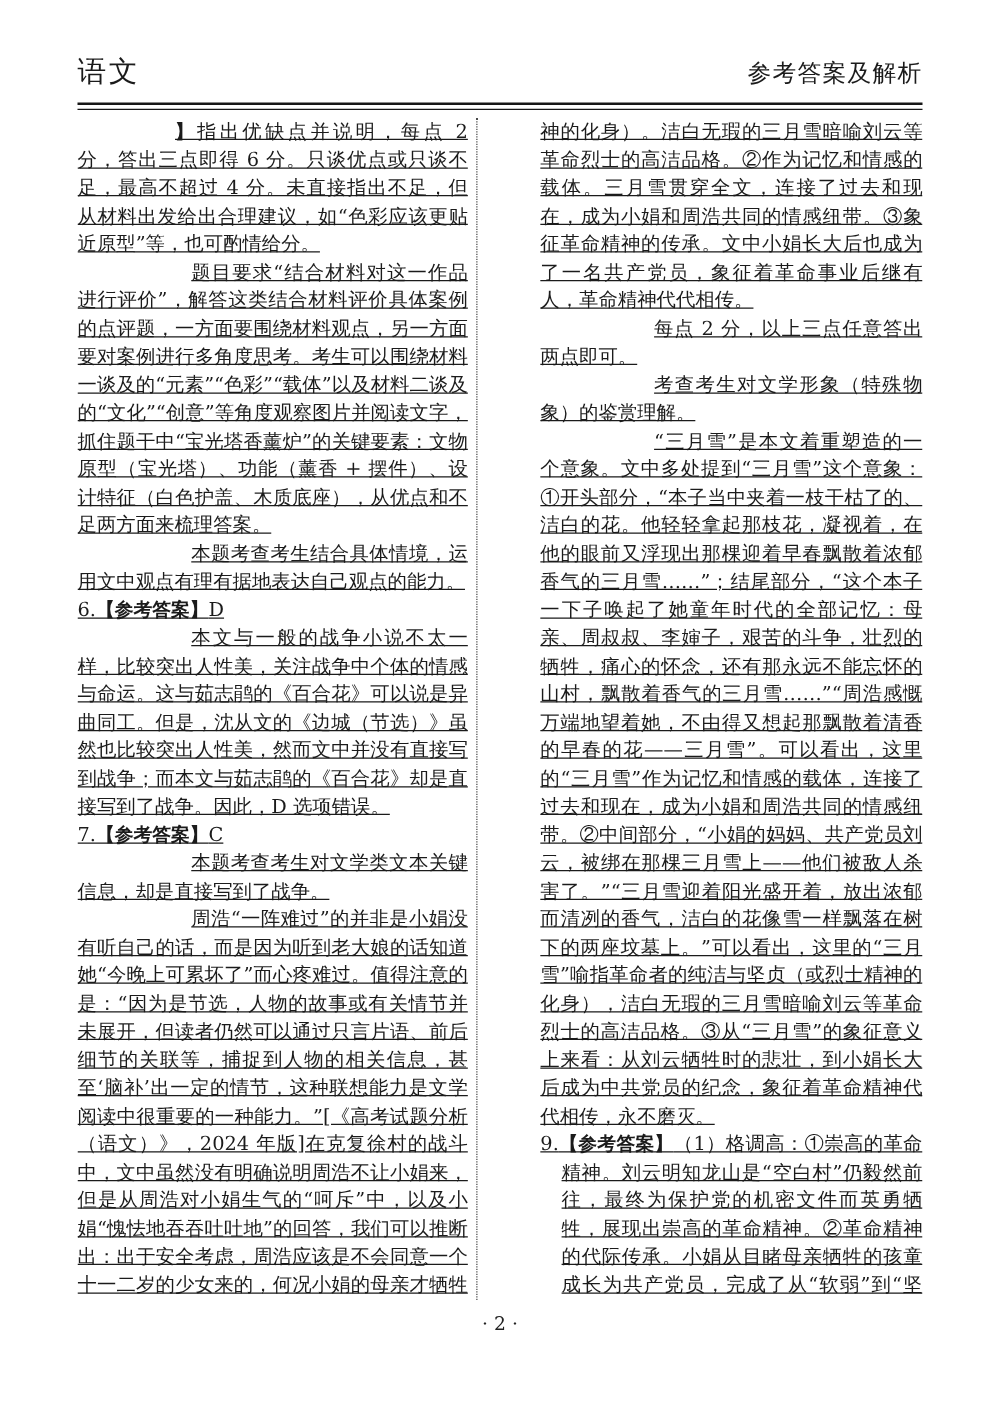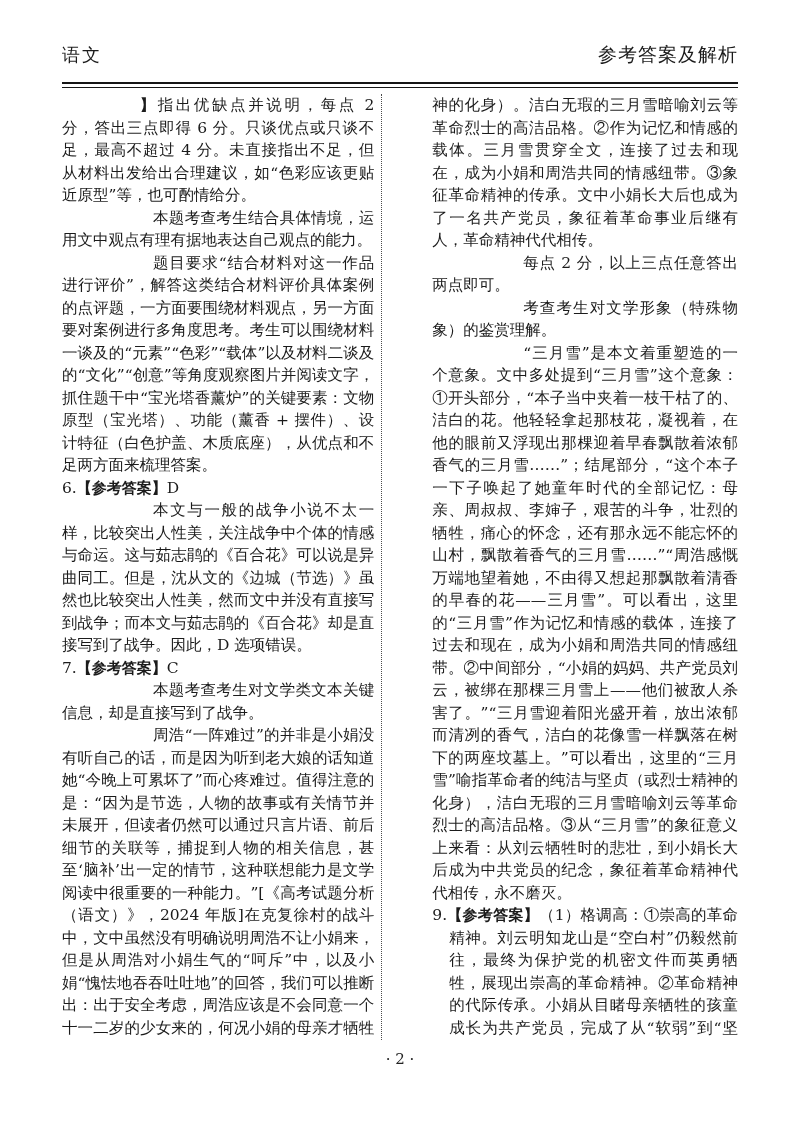--- a/index.html
+++ b/index.html
@@ -10,32 +10,32 @@
     color: #1b1b1b;
     overflow: hidden;
   }
   .page { width: 800px; height: 1124px; padding: 42px 62px 0 62px; }
 
   
   .hdr {
     display: flex; justify-content: space-between; align-items: baseline;
     height: 22px;
   }
-  .hdr-subject { font-size: 18px; letter-spacing: 2px; }
+  .hdr-subject { font-size: 23px; letter-spacing: 2px; }
   .hdr-title   { font-size: 19px; letter-spacing: 1px; }
   .rule {
     margin-top: 18px;
     border-top: 2.5px solid #161616;
     border-bottom: 1px solid #161616;
     height: 6px;
   }
 
   
   .columns { display: flex; margin-top: 6px; height: 946px; overflow: hidden; }
-  .col { font-size: 15.5px; line-height: 22.5px; text-align: justify; }
+  .col { font-size: 15.5px; line-height: 22.5px; text-align: justify; text-decoration: underline; }
   .col-left  { width: 334px; }
   .col-right { width: 327px; margin-left: 44px; }
   .divider {
     width: 0;
     border-left: 1.5px dotted #4a4a4a;
     margin-left: 7px; margin-right: 6px;
   }
 
   p.para { margin: 0; }
   .ind  { text-indent: 91px; }   
@@ -61,22 +61,22 @@
   <div class="hdr">
     <span class="hdr-subject">语文</span>
     <span class="hdr-title">参考答案及解析</span>
   </div>
   <div class="rule"></div>
 
   <div class="columns">
 
     <section class="col col-left">
       <p class="para ind1"><b class="lead">】</b><span>指出优缺点并说明，每点 2 分，答出三点即得 6 分。只谈优点或只谈不足，最高不超过 4 分。未直接指出不足，但从材料出发给出合理建议，如“色彩应该更贴近原型”等，也可酌情给分。</span></p>
+      <p class="para ind">题目要求“结合材料对这一作品进行评价”，解答这类结合材料评价具体案例的点评题，一方面要围绕材料观点，另一方面要对案例进行多角度思考。考生可以围绕材料一谈及的“元素”“色彩”“载体”以及材料二谈及的“文化”“创意”等角度观察图片并阅读文字，抓住题干中“宝光塔香薰炉”的关键要素：文物原型（宝光塔）、功能（薰香 + 摆件）、设计特征（白色护盖、木质底座），从优点和不足两方面来梳理答案。</p>
       <p class="para ind">本题考查考生结合具体情境，运用文中观点有理有据地表达自己观点的能力。</p>
-      <p class="para ind">题目要求“结合材料对这一作品进行评价”，解答这类结合材料评价具体案例的点评题，一方面要围绕材料观点，另一方面要对案例进行多角度思考。考生可以围绕材料一谈及的“元素”“色彩”“载体”以及材料二谈及的“文化”“创意”等角度观察图片并阅读文字，抓住题干中“宝光塔香薰炉”的关键要素：文物原型（宝光塔）、功能（薰香 + 摆件）、设计特征（白色护盖、木质底座），从优点和不足两方面来梳理答案。</p>
 
       <p class="para"><span>6.</span><b class="lbl">【参考答案】</b><span>D</span></p>
       <p class="para ind">本文与一般的战争小说不太一样，比较突出人性美，关注战争中个体的情感与命运。这与茹志鹃的《百合花》可以说是异曲同工。但是，沈从文的《边城（节选）》虽然也比较突出人性美，然而文中并没有直接写到战争；而本文与茹志鹃的《百合花》却是直接写到了战争。因此，D 选项错误。</p>
 
       <p class="para"><span>7.</span><b class="lbl">【参考答案】</b><span>C</span></p>
       <p class="para ind">本题考查考生对文学类文本关键信息，却是直接写到了战争。</p>
       <p class="para ind">周浩“一阵难过”的并非是小娟没有听自己的话，而是因为听到老大娘的话知道她“今晚上可累坏了”而心疼难过。值得注意的是：“因为是节选，人物的故事或有关情节并未展开，但读者仍然可以通过只言片语、前后细节的关联等，捕捉到人物的相关信息，甚至‘脑补’出一定的情节，这种联想能力是文学阅读中很重要的一种能力。”[《高考试题分析（语文）》，2024 年版]在克复徐村的战斗中，文中虽然没有明确说明周浩不让小娟来，但是从周浩对小娟生气的“呵斥”中，以及小娟“愧怯地吞吞吐吐地”的回答，我们可以推断出：出于安全考虑，周浩应该是不会同意一个十一二岁的少女来的，何况小娟的母亲才牺牲不久。</p>
 
     </section>
 

